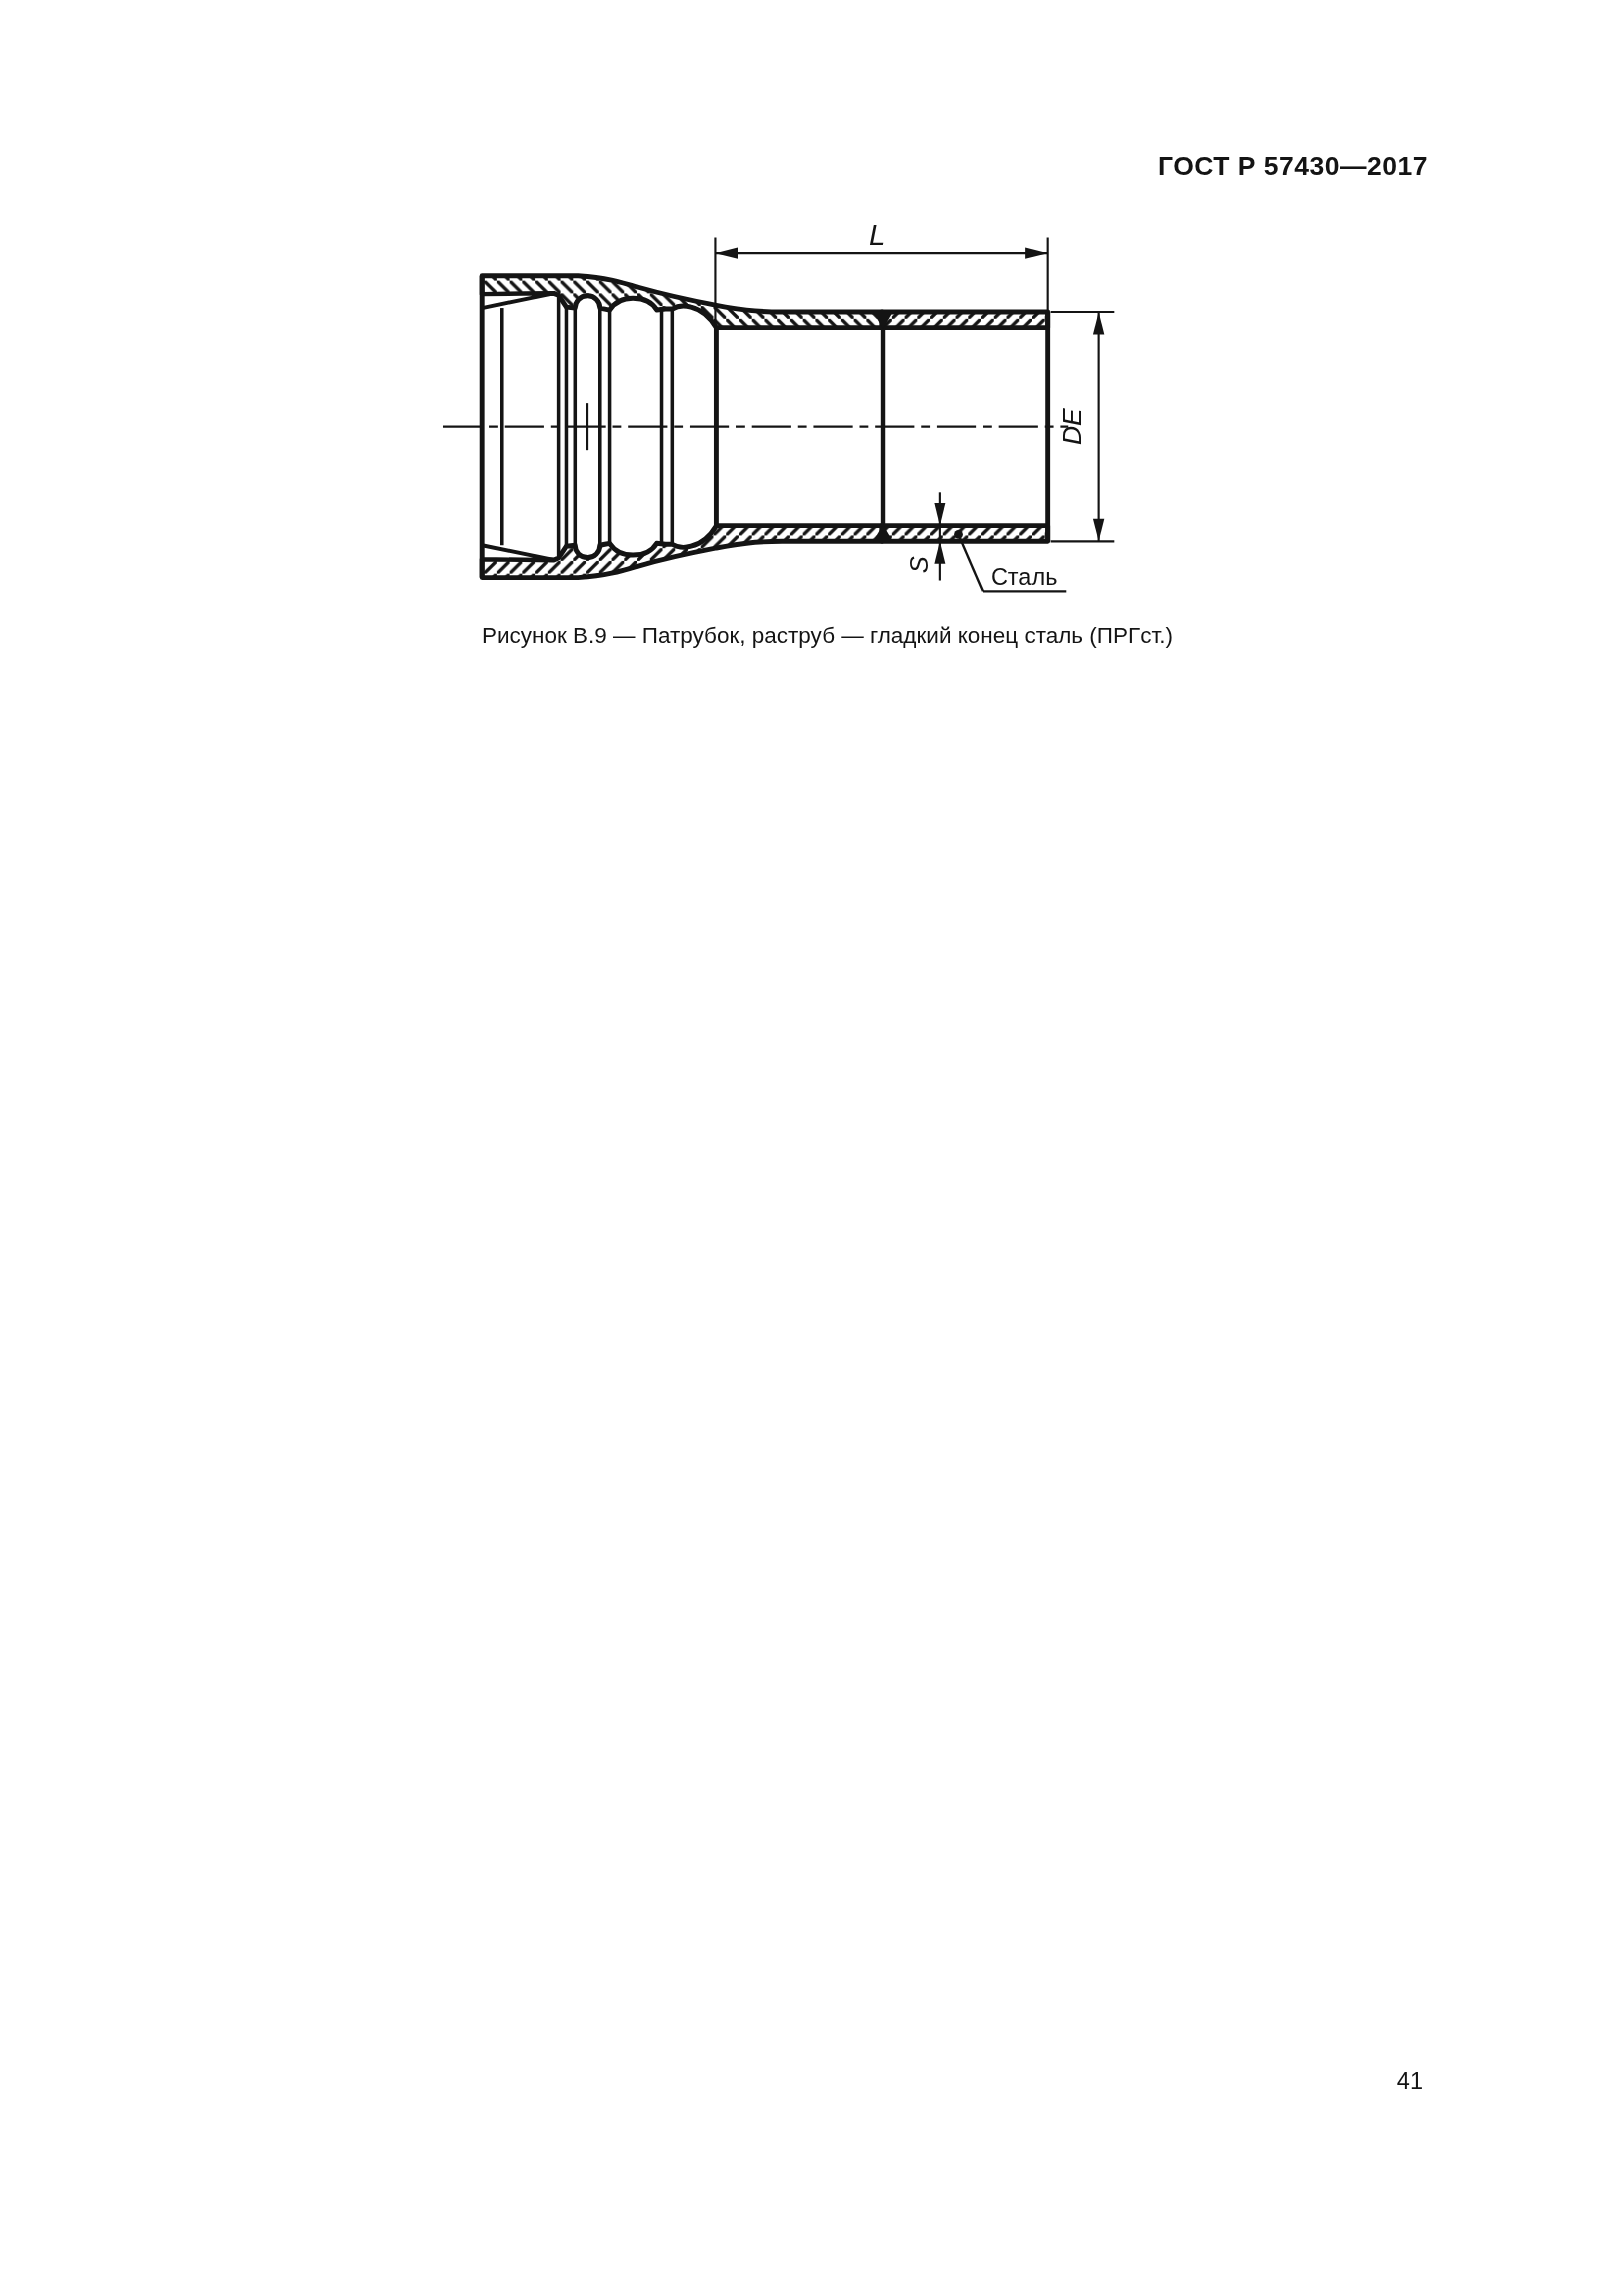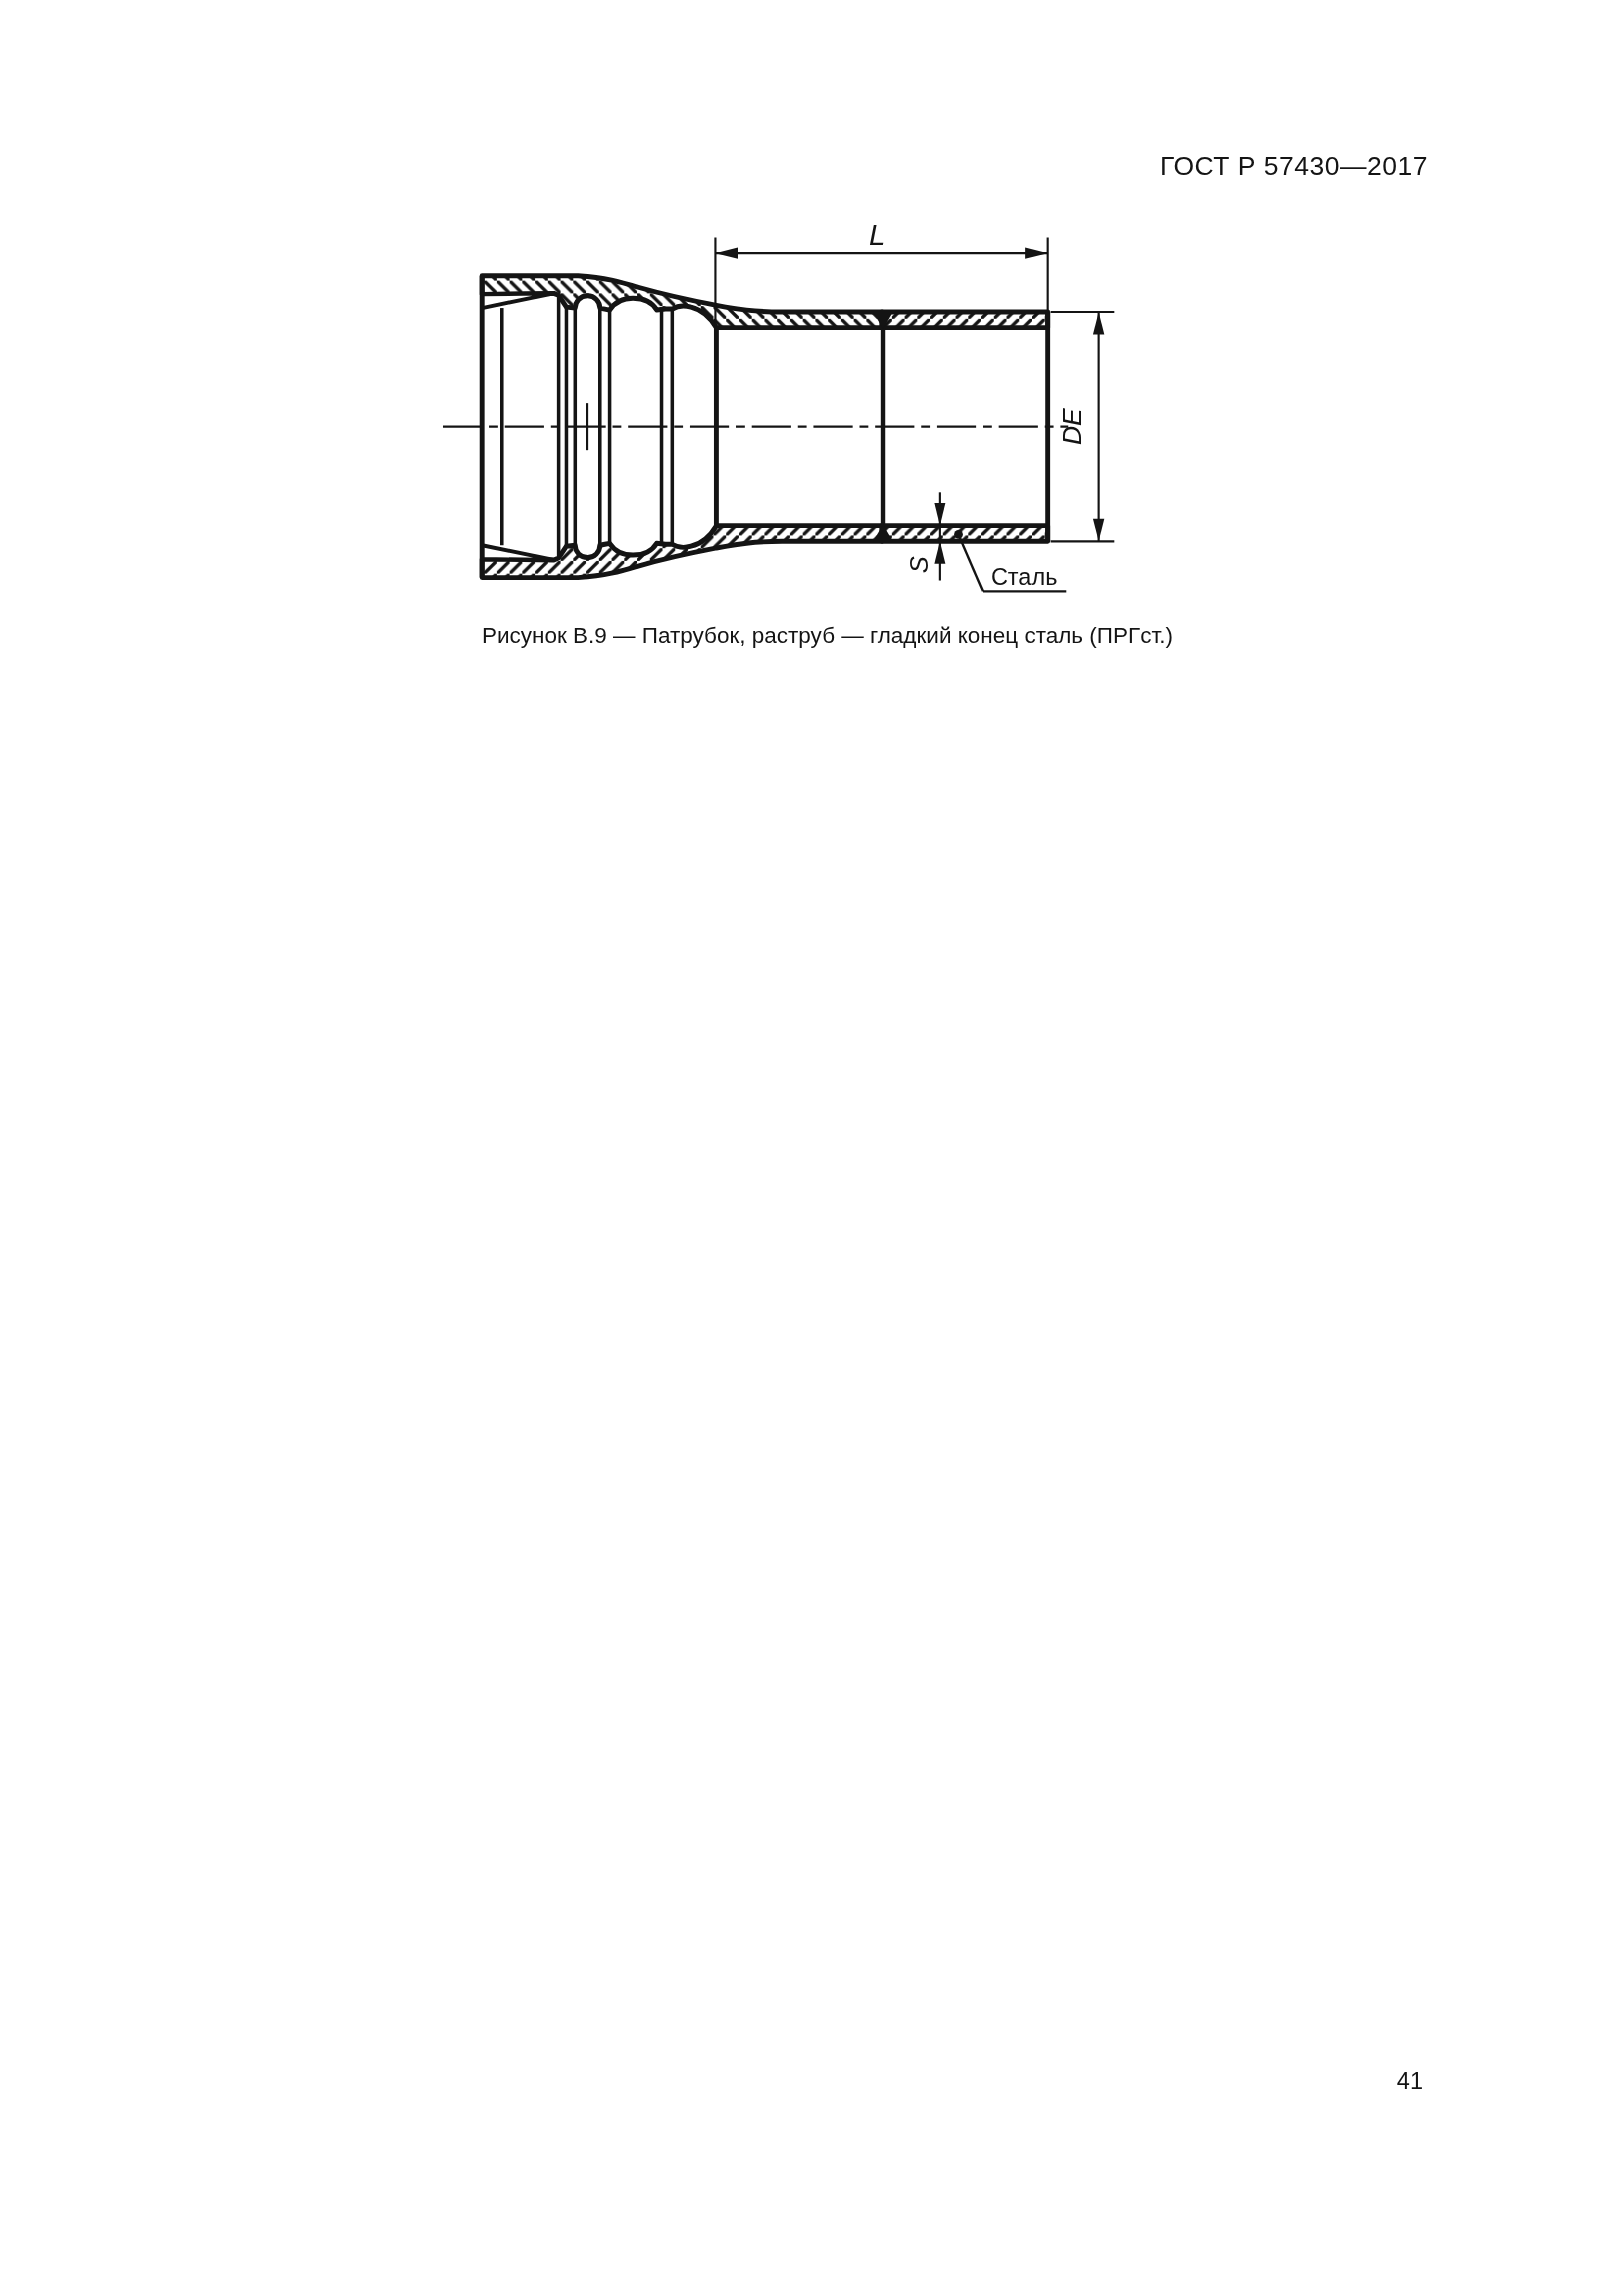--- a/index.html
+++ b/index.html
@@ -8,21 +8,21 @@
     width:1621px;height:2293px;
     background:#ffffff;
     font-family:"Liberation Sans","DejaVu Sans",sans-serif;
     color:#141414;
     overflow:hidden;
     margin:0 auto;
   }
   .std-header{
     position:absolute;
     top:151px;right:193px;
-    font-size:26.5px;font-weight:normal;
+    font-size:26.5px;font-weight:bold;
     letter-spacing:0.5px;
     white-space:nowrap;
   }
   .fig-caption{
     position:absolute;
     top:623px;left:389px;width:784px;
     font-size:22.5px;
     text-align:right;
     white-space:nowrap;
   }

